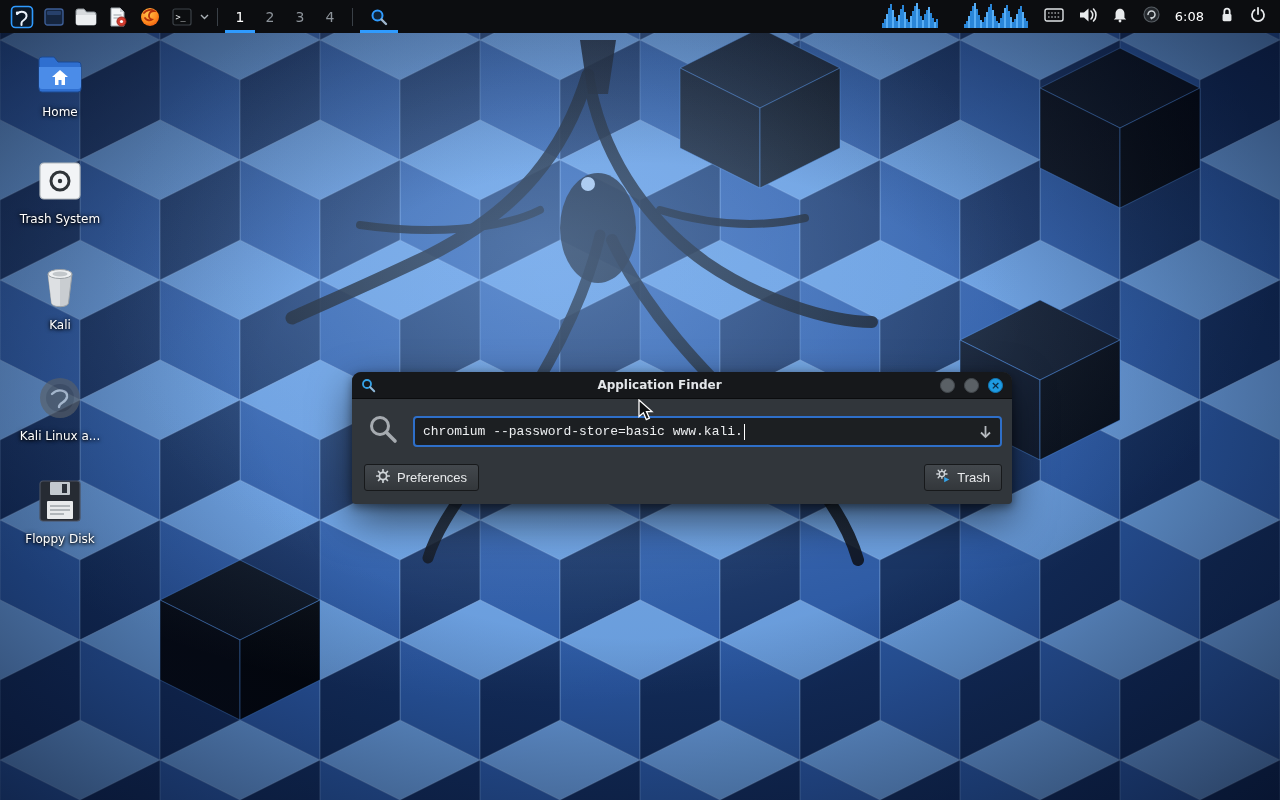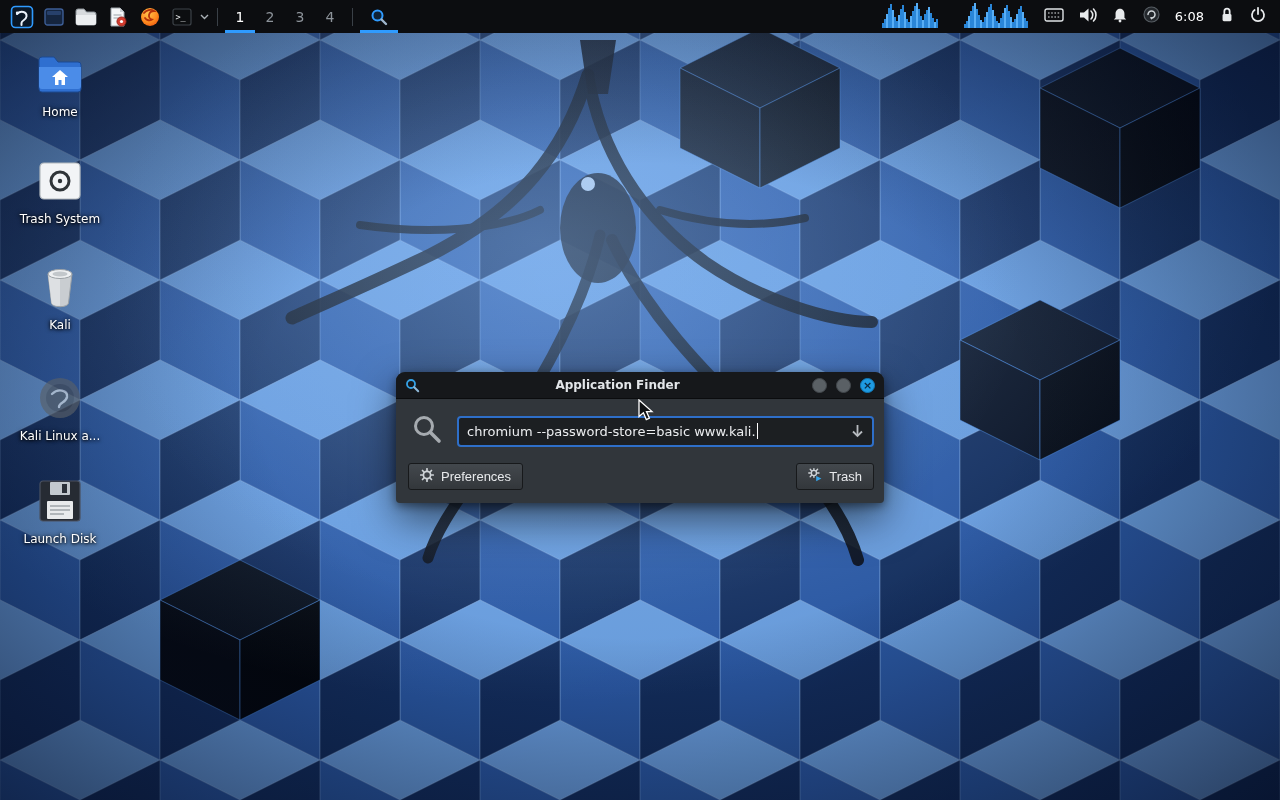--- a/index.html
+++ b/index.html
@@ -37,33 +37,33 @@
   .vgap { width:10px; }
   .pr { display:flex; align-items:center; gap:15px; padding-right:14px; height:100%; }
   .clock { font-size:13px; color:#ffffff; }
   
   .dicon { position:absolute; left:14px; width:92px; z-index:2;
            display:flex; flex-direction:column; align-items:center; gap:7px; cursor:default;justify-content:flex-end; }
   .dicon .ic { width:48px; height:48px; display:flex; align-items:center; justify-content:center; }
   .dicon .lbl { font-size:12px; color:#fff; text-align:center; white-space:nowrap;
                 text-shadow:0 1px 3px #000, 0 0 5px rgba(0,0,0,.9); }
   
-  .finder { position:absolute; left:352px; top:372px; width:488px; z-index:6;
+  .finder { position:absolute; left:352px; top:372px; width:660px; z-index:6;
             background:#31363b; border-radius:9px 9px 4px 4px;
-            box-shadow:0 16px 40px rgba(0,0,0,.55), 0 3px 10px rgba(0,0,0,.45);margin-left:44px; }
+            box-shadow:0 16px 40px rgba(0,0,0,.55), 0 3px 10px rgba(0,0,0,.45); }
   .tbar { height:27px; background:#16181b; border-radius:9px 9px 0 0; display:flex;
           align-items:center; padding:0 9px; border-bottom:1px solid #0b0c0e; }
   .ticon { width:18px; display:flex; align-items:center; }
   .ttitle { flex:1; text-align:center; font-size:12px; font-weight:bold; color:#e3e6e9; }
   .wbtns { display:flex; gap:9px; align-items:center; }
   .wbtn { width:15px; height:15px; border-radius:50%; background:#5a6065; border:1px solid #43484d; }
   .wbtn.close { background:#1e9be2; border:1px solid #1179b8; display:flex; align-items:center;
                 justify-content:center; color:#0b2a44; font-size:11px; font-weight:bold; line-height:1; }
   .fbody { padding:11px 10px 13px 12px; }
-  .srow { display:flex; align-items:center; gap:15px; margin:4px 0 15px; }
+  .srow { display:flex; align-items:center; gap:15px; margin:4px 0 15px;font-family:Liberation Mono, monospace; }
   .bigmag { flex:0 0 auto; margin-left:4px; }
   .searchbox { flex:1; height:31px; background:#1c1f22; border:2px solid #2e6fc9; border-radius:4px;
                display:flex; align-items:center; padding:0 8px; cursor:text; }
   .stext { font-size:13px; color:#eceef0; white-space:pre; }
   .caret { width:1px; height:16px; background:#ffffff; margin-left:1px; }
   .harrow { margin-left:auto; display:flex; align-items:center; }
   .brow { display:flex; justify-content:space-between; }
   .btn { display:flex; align-items:center; gap:7px; background:linear-gradient(#43484d,#33373b);
          border:1px solid #17191b; border-radius:3px; padding:4px 11px; font-size:13px; color:#e8eaec;
          cursor:default; }
@@ -394,21 +394,21 @@
     <svg width="42" height="42" viewBox="0 0 42 42">
       <rect x="1" y="1" width="40" height="40" rx="3" fill="#262b33" stroke="#4a5160" stroke-width="1.2"></rect>
       <rect x="11" y="2" width="20" height="13" rx="1" fill="#c3c9cf"></rect>
       <rect x="23" y="4" width="5" height="9" fill="#2b313a"></rect>
       <rect x="8" y="21" width="26" height="18" rx="1" fill="#e8eaec"></rect>
       <line x1="11" y1="26" x2="31" y2="26" stroke="#9aa0a5" stroke-width="1.4"></line>
       <line x1="11" y1="30" x2="31" y2="30" stroke="#9aa0a5" stroke-width="1.4"></line>
       <line x1="11" y1="34" x2="25" y2="34" stroke="#9aa0a5" stroke-width="1.4"></line>
     </svg>
   </span>
-  <span class="lbl">Launch Disk</span>
+  <span class="lbl">Floppy Disk</span>
 </div>
 
 <div class="finder">
   <div class="tbar">
     <span class="ticon">
       <svg width="15" height="15" viewBox="0 0 15 15">
         <circle cx="6" cy="6" r="4" fill="none" stroke="#35a3e8" stroke-width="1.8"></circle>
         <line x1="9.2" y1="9.2" x2="13.2" y2="13.2" stroke="#8fb8d8" stroke-width="2" stroke-linecap="round"></line>
       </svg>
     </span>

